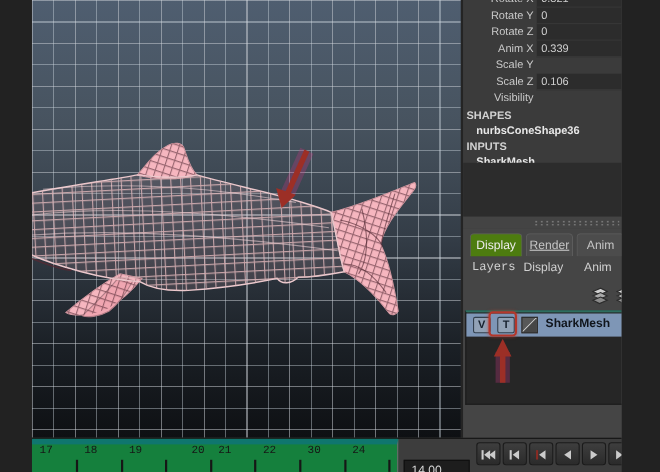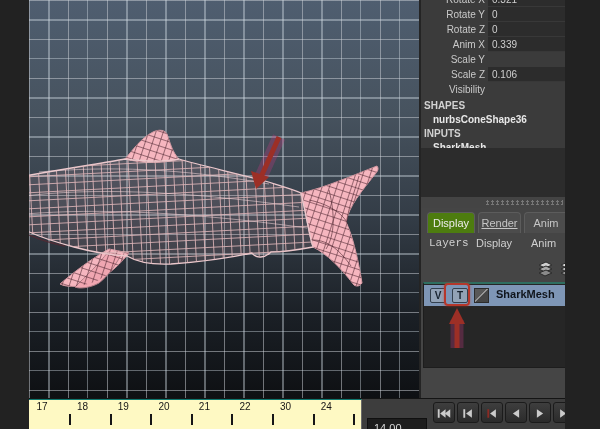--- a/index.html
+++ b/index.html
@@ -55,22 +55,22 @@
   .tgl{position:absolute;top:3px;width:16px;height:15px;background:#92a2b6;
        border:1px solid #33404e;border-radius:2px;font-size:10px;font-weight:bold;
        color:#17222e;text-align:center;line-height:13px;}
   #swatch{position:absolute;left:50px;top:3px;width:15px;height:15px;background:#585858;
           border:1px solid #2c2c2c;overflow:hidden;}
   #swatch svg{display:block;}
   #layer-name{position:absolute;left:72px;top:3px;font-size:11px;font-weight:bold;color:#10151c;}
 
   
   #bottom{position:absolute;left:0;top:398px;width:600px;height:31px;background:#3d3d3d;border-top:1px solid #141414;}
-  #ruler{position:absolute;left:0;top:0;width:333px;height:31px;background:#fef9c3;
-         border-top:1px solid #0f766e;border-right:1px solid #6a6a6a;}
+  #ruler{position:absolute;left:0;top:0;width:333px;height:31px;background:#15803d;
+         border-top:5px solid #0f766e;border-right:1px solid #6a6a6a;font-family:Liberation Mono, monospace;}
   .ruler-num{position:absolute;top:1px;font-size:10px;color:#161616;transform:translateX(-50%);}
   .ruler-tick{position:absolute;top:14px;width:2px;height:11px;background:#161616;}
   #time-field{position:absolute;left:338px;top:19px;width:60px;height:20px;background:#1d1d1d;
               border:1px solid #101010;color:#d6d6d6;font-size:11px;line-height:18px;padding-left:6px;}
   .pb-btn{position:absolute;top:3px;width:22px;height:21px;background:linear-gradient(#3e3e3e,#2b2b2b);
           border:1px solid #1b1b1b;border-radius:3px;}
   .pb-btn svg{display:block;margin:4px auto;}
 
   
   .anno{position:absolute;pointer-events:none;}
@@ -263,21 +263,21 @@
   </svg>
 
   <div id="bottom">
     <div id="ruler">
         <span class="ruler-num" style="left: 13px;">17</span>
         <span class="ruler-tick" style="left: 40px;"></span>
         <span class="ruler-num" style="left: 53.6px;">18</span>
         <span class="ruler-tick" style="left: 80.6px;"></span>
         <span class="ruler-num" style="left: 94.2px;">19</span>
         <span class="ruler-tick" style="left: 121.2px;"></span>
-        <span class="ruler-num" style="left: 135px;">20</span>
+        <span class="ruler-num" style="left: 151px;">20</span>
         <span class="ruler-tick" style="left: 161.8px;"></span>
         <span class="ruler-num" style="left: 175.4px;">21</span>
         <span class="ruler-tick" style="left: 202.4px;"></span>
         <span class="ruler-num" style="left: 216px;">22</span>
         <span class="ruler-tick" style="left: 243px;"></span>
         <span class="ruler-num" style="left: 256.6px;">30</span>
         <span class="ruler-tick" style="left: 283.6px;"></span>
         <span class="ruler-num" style="left: 297.2px;">24</span>
         <span class="ruler-tick" style="left: 324.2px;"></span>
       </div>

